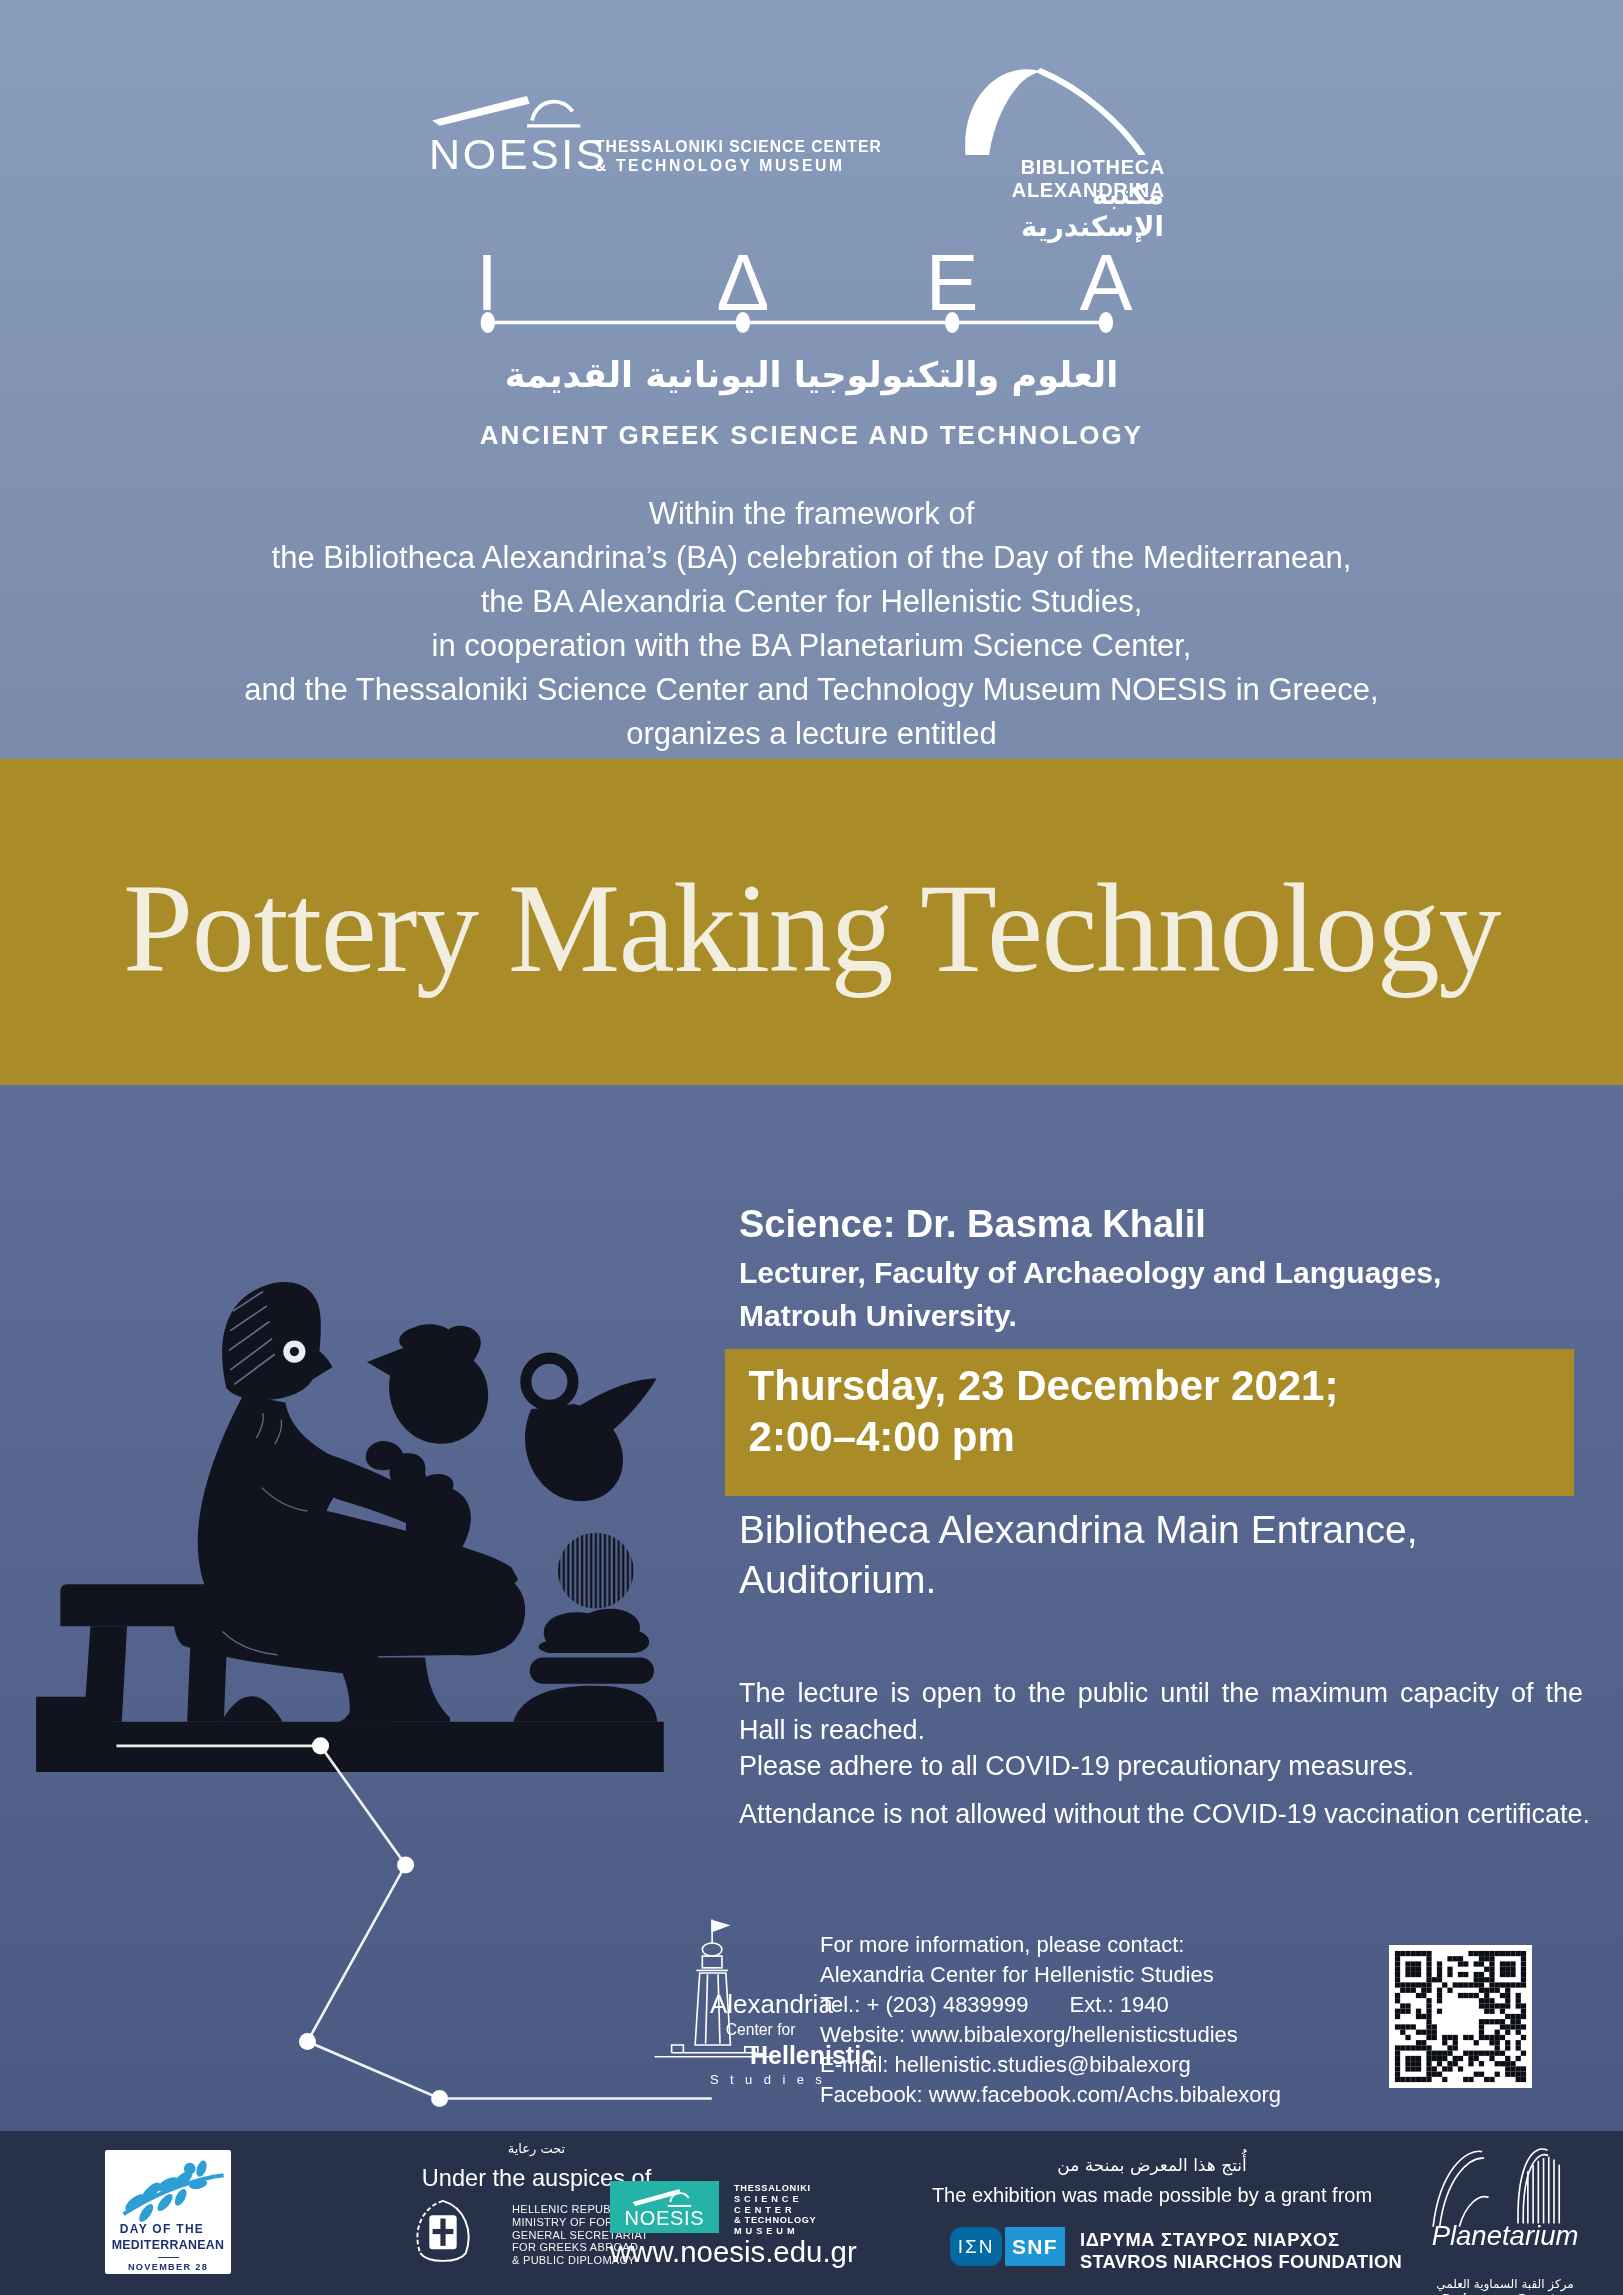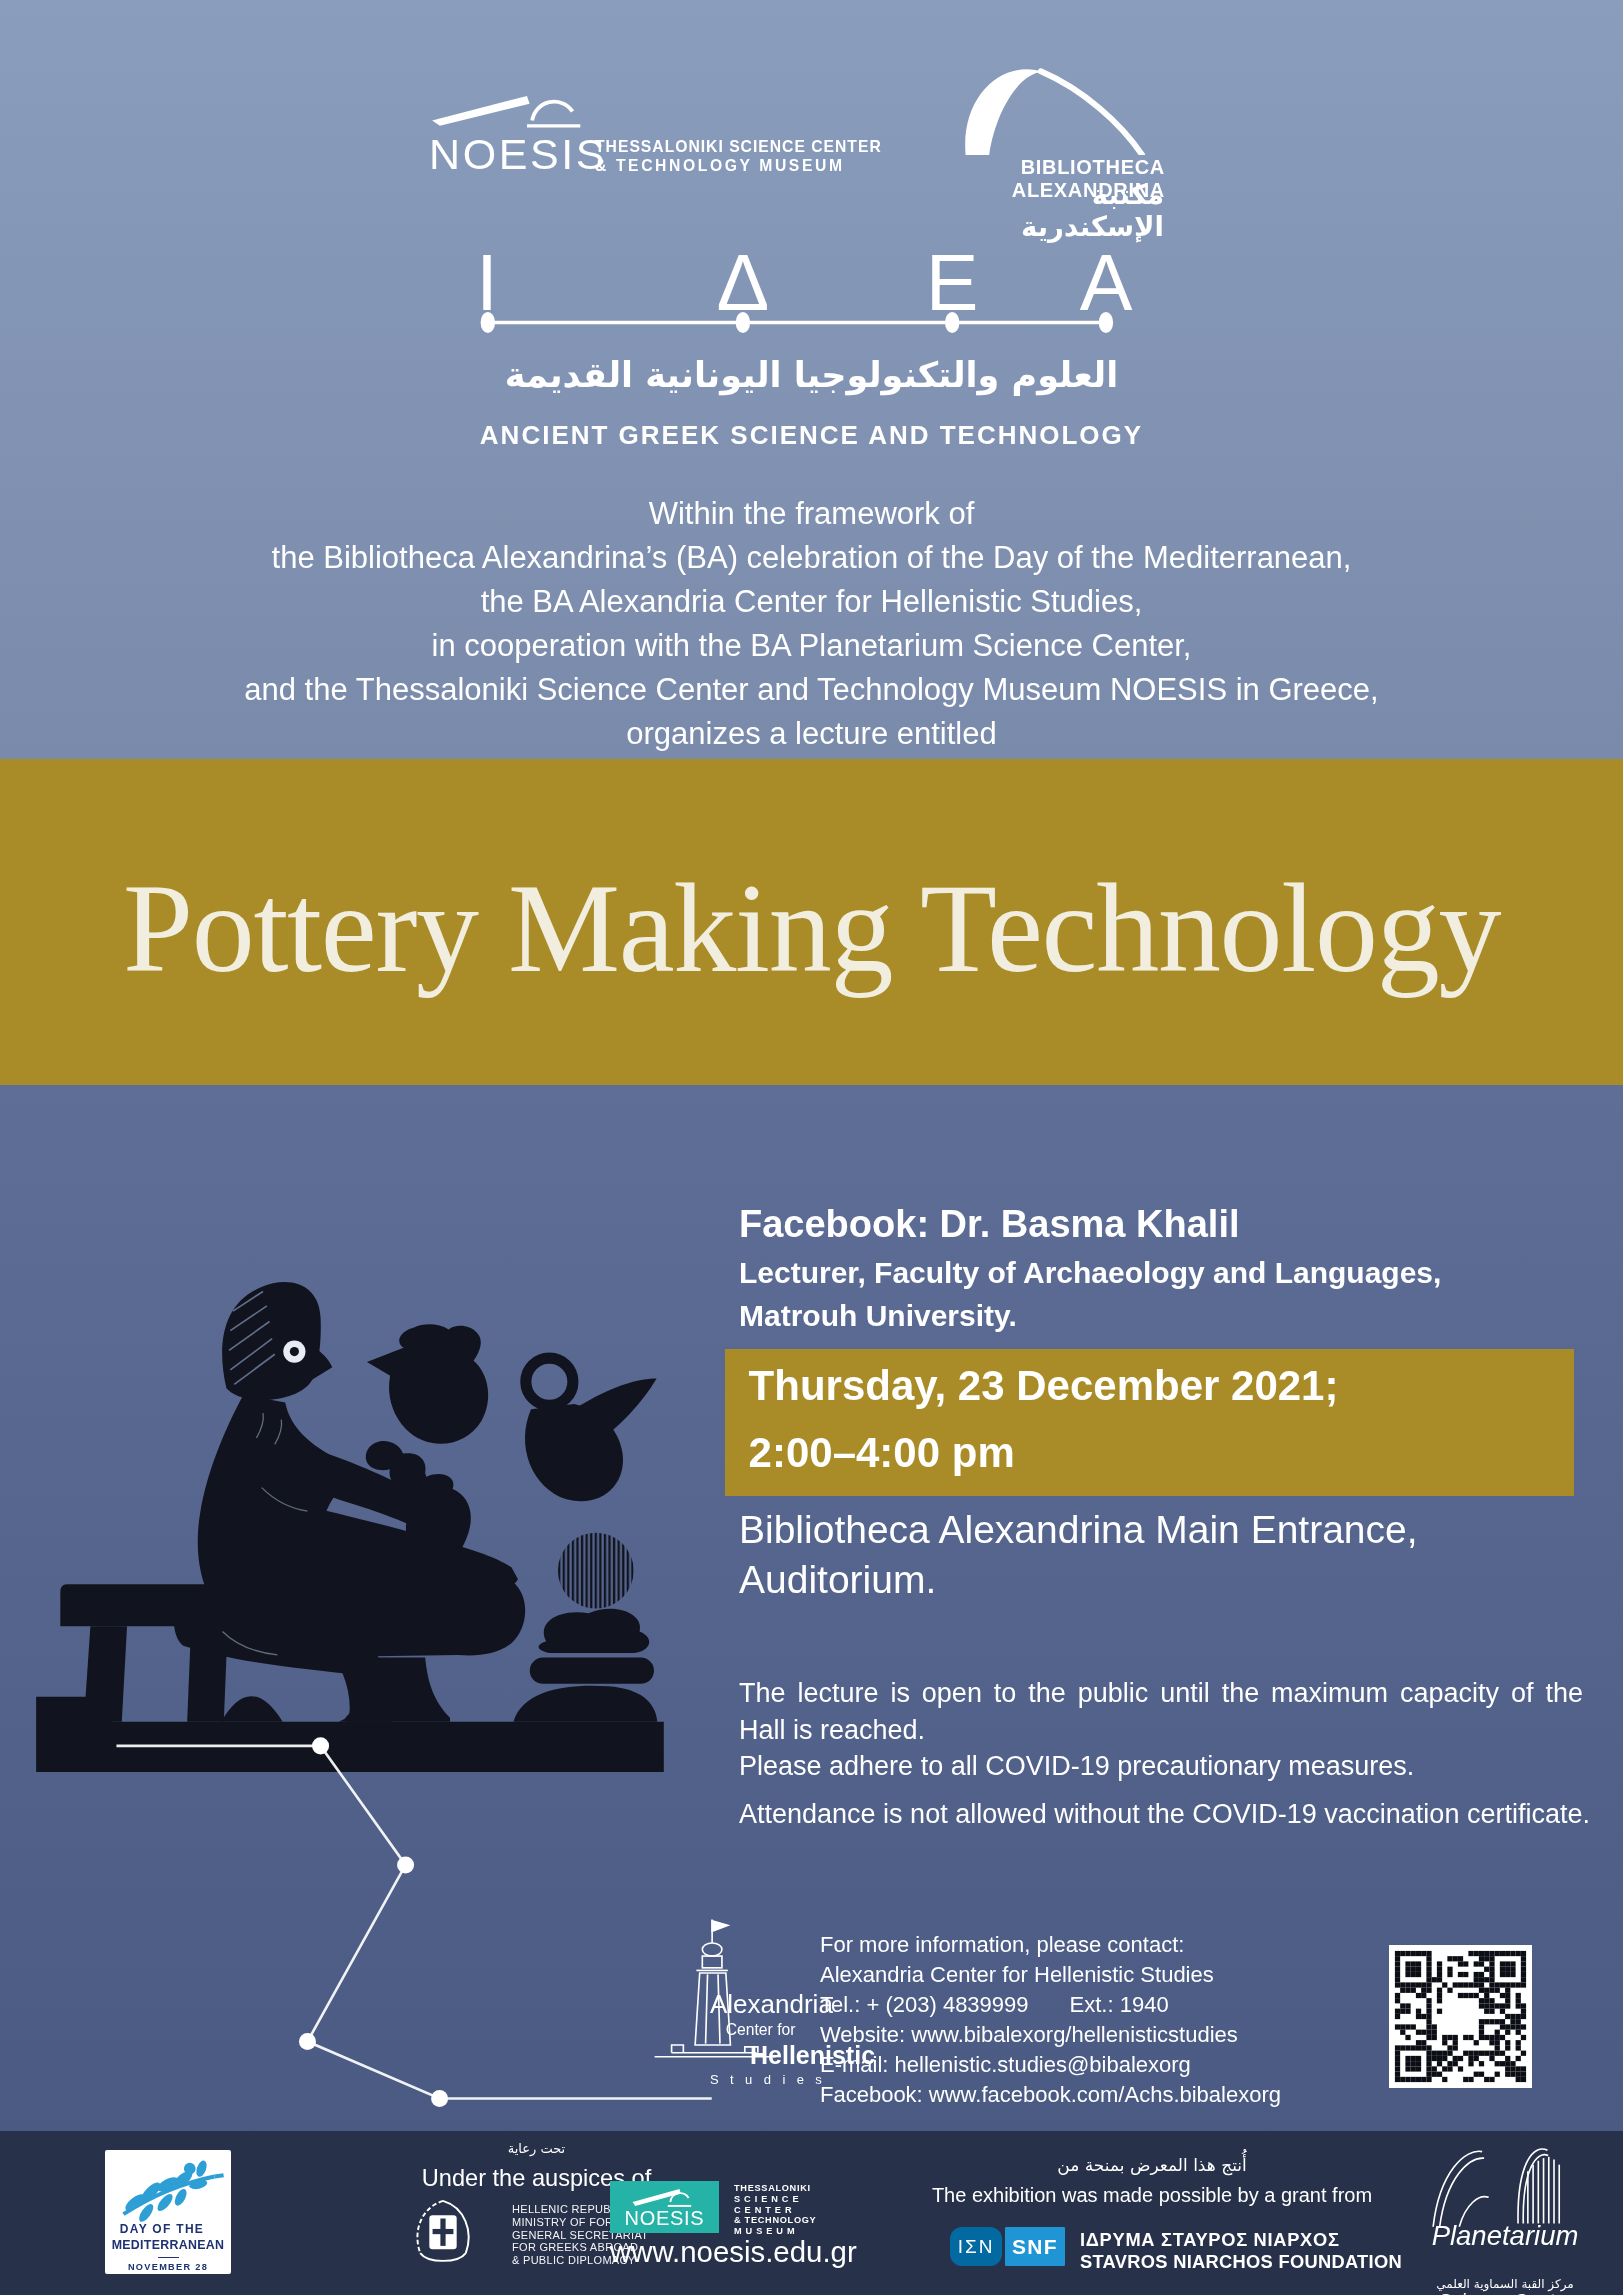--- a/index.html
+++ b/index.html
@@ -33,21 +33,21 @@
 
   
   .main-title{top:857px;font-size:126px;font-family:"Liberation Serif",serif;
     color:#F2EEDF;white-space:nowrap;letter-spacing:-1.3px;}
 
   
   .lect-head{left:739px;top:1203px;font-size:38px;font-weight:bold;}
   .affil{left:739px;top:1251px;font-size:30px;font-weight:bold;line-height:43px;}
   .gold-box{left:725px;top:1349px;width:849px;height:147px;background:#A98C28;}
   .dt1{left:23.6px;top:13px;font-size:42px;font-weight:bold;position:absolute;}
-  .dt2{left:23.6px;top:80px;font-size:42px;font-weight:bold;position:absolute;}
+  .dt2{left:23.6px;top:64px;font-size:42px;font-weight:bold;position:absolute;}
   .venue{left:739px;top:1505px;font-size:39px;font-weight:normal;line-height:50px;}
   .notes1{left:739px;top:1675px;width:844px;font-size:27px;line-height:37px;text-align:justify;}
   .notes2{left:739px;top:1751px;width:844px;font-size:27px;}
   .notes3{left:739px;top:1799px;width:851px;font-size:27px;}
 
   
   .contact{left:820px;top:1930px;font-size:22px;line-height:30px;}
   .tel-gap{display:inline-block;width:41px;}
 
   
@@ -199,21 +199,21 @@
   </svg>
 
   <svg class="abs" style="left:0;top:1085px;pointer-events:none;" width="1623" height="1047" viewBox="0 0 2481 1600">
     <polyline points="178,1010 490,1010 620,1192 470,1462 672,1549 1088,1549" fill="none" stroke="#fff" stroke-width="4" opacity="0.92"></polyline>
     <circle cx="490" cy="1010" r="13" fill="#fff"></circle>
     <circle cx="620" cy="1192" r="13" fill="#fff"></circle>
     <circle cx="470" cy="1462" r="13" fill="#fff"></circle>
     <circle cx="672" cy="1549" r="13" fill="#fff"></circle>
   </svg>
 
-  <div class="abs lect-head">Facebook: Dr. Basma Khalil</div>
+  <div class="abs lect-head">Science: Dr. Basma Khalil</div>
   <div class="abs affil">
     <div>Lecturer, Faculty of Archaeology and Languages,</div>
     <div>Matrouh University.</div>
   </div>
 
   <div class="abs gold-box">
     <div class="dt1">Thursday, 23 December 2021;</div>
     <div class="dt2">2:00–4:00 pm</div>
   </div>
 

